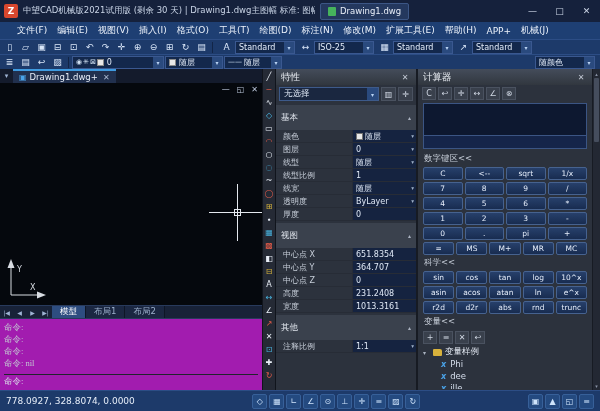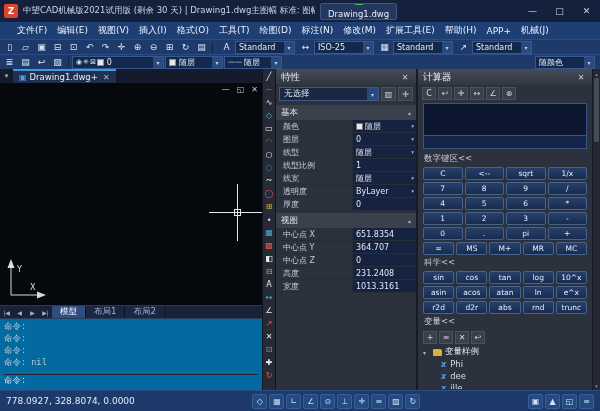--- a/index.html
+++ b/index.html
@@ -4,21 +4,21 @@
 <style>
 *{margin:0;padding:0;box-sizing:border-box;border:none;}
 html,body{width:600px;height:411px;overflow:hidden;}
 body{font-family:"DejaVu Sans","Liberation Sans",sans-serif;background:#10141c;}
 .app{width:600px;height:411px;display:flex;flex-direction:column;overflow:hidden;background:#1d3a6a;}
 
 
 .titlebar{height:22px;flex:0 0 22px;background:#15213c;display:flex;align-items:center;gap:5px;padding-left:4px;}
 .app-icon{width:14px;height:14px;flex:0 0 14px;background:#d8472e;border-radius:2px;color:#fff;font-size:9px;font-weight:bold;display:flex;align-items:center;justify-content:center;}
 .title-text{font-size:8.5px;color:#c9d4e6;white-space:nowrap;overflow:hidden;max-width:292px;}
-.title-tab{display:flex;align-items:center;gap:4px;background:#24385e;border:1px solid #3c5685;height:17px;padding:0 7px;font-size:8.5px;color:#e8eef8;border-radius:2px;white-space:nowrap;flex-direction:column;}
+.title-tab{display:flex;align-items:center;gap:4px;background:#24385e;border:1px solid #3c5685;height:17px;padding:0 7px;font-size:8.5px;color:#e8eef8;border-radius:2px;white-space:nowrap;}
 .doc-icon{width:8px;height:9px;background:#46b25c;border-radius:1px;}
 .spacer{flex:1;}
 .win-btns{display:flex;height:22px;flex:0 0 auto;}
 .win-btn{width:27px;display:flex;align-items:center;justify-content:center;color:#cdd7e8;font-size:9px;}
 
 
 .menubar{height:17px;flex:0 0 17px;background:#1e3f73;display:flex;align-items:center;padding:0 12px;overflow:hidden;}
 .menu-item{padding:0 5px;font-size:9px;color:#ecf2fb;white-space:nowrap;}
 
 
@@ -55,38 +55,38 @@
 .ch-v{position:absolute;left:0;top:-28px;width:1px;height:57px;background:#e4e8ee;}
 .ch-h{position:absolute;top:0;left:-28px;width:57px;height:1px;background:#e4e8ee;}
 .ch-box{position:absolute;left:-3px;top:-3px;width:7px;height:7px;border:1px solid #e4e8ee;}
 .ucs{position:absolute;left:4px;bottom:4px;}
 .layout-bar{height:13px;flex:0 0 13px;background:#182238;display:flex;align-items:stretch;border-top:1px solid #283a5c;text-align:right;}
 .lnavs{display:flex;}
 .lnav{width:13px;display:flex;align-items:center;justify-content:center;color:#9fb4d4;font-size:6px;}
 .ltabs{display:flex;}
 .ltab{padding:0 8px;display:flex;align-items:center;font-size:8.5px;color:#9db0cc;background:#1b2742;border-right:1px solid #0e1626;white-space:nowrap;}
 .ltab.active{background:#2e4d80;color:#fff;}
-.cmd{height:72px;flex:0 0 72px;background:#0369a1;border-top:1px solid #283a5c;display:flex;flex-direction:column;padding:2px 4px;font-family:Liberation Mono, monospace;}
+.cmd{height:72px;flex:0 0 72px;background:#a21caf;border-top:1px solid #283a5c;display:flex;flex-direction:column;padding:2px 4px;font-family:Liberation Serif, serif;}
 .cmd-line{font-size:8.5px;line-height:12px;color:#c2c8d2;white-space:pre;}
 .cmd-prompt{margin-top:auto;font-size:8.5px;line-height:13px;color:#d8dee8;border-top:1px solid #20242c;}
 
 
 .mid-strip{width:14px;flex:0 0 14px;background:#252a35;border-left:1px solid #10141c;border-right:1px solid #10141c;display:flex;flex-direction:column;align-items:center;padding-top:1px;overflow:hidden;}
 .mt-icon{width:12px;height:13px;flex:0 0 13px;display:flex;align-items:center;justify-content:center;font-size:8px;}
 
 
 .props{width:142px;flex:0 0 142px;background:#2c323d;display:flex;flex-direction:column;border-right:2px solid #171b23;overflow:hidden;}
 .panel-h{height:16px;flex:0 0 16px;background:linear-gradient(#444c5a,#31373f);display:flex;align-items:center;padding:0 5px;font-size:9.5px;color:#e8ecf2;}
 .panel-close{margin-left:auto;color:#c2c9d4;font-size:8px;width:12px;text-align:center;}
 .psel-row{display:flex;align-items:flex-end;gap:2px;padding:2px 3px;}
 .psel{flex:1;height:14px;background:#1a2740;border:1px solid #3d5a8a;display:flex;align-items:center;padding-left:4px;font-size:8.5px;color:#dfe8f5;}
 .psel .arrow{margin-left:auto;width:11px;height:12px;background:#2a4a7e;display:flex;align-items:center;justify-content:center;font-size:6px;color:#b8d2f2;}
 .psel .arrow::after{content:"▾";}
 .ptool{width:15px;height:14px;flex:0 0 15px;background:#39404c;border:1px solid #4a5260;display:flex;align-items:center;justify-content:center;font-size:8px;color:#cfd6e2;}
-.psec-h{height:15px;flex:0 0 13px;background:#3a414d;display:flex;align-items:center;padding:0 5px;font-size:8.5px;color:#dde2ea;margin-top:2px;}
+.psec-h{height:25px;flex:0 0 13px;background:#3a414d;display:flex;align-items:center;padding:0 5px;font-size:8.5px;color:#dde2ea;margin-top:2px;}
 .psec-arrow{margin-left:auto;font-size:6px;color:#aab2c0;}
 .prow{display:flex;height:13px;align-items:stretch;border-bottom:1px solid #272c36;}
 .plabel{flex:1;display:flex;align-items:center;padding-left:7px;font-size:8px;color:#c6cdd8;white-space:nowrap;overflow:hidden;}
 .pval{width:64px;flex:0 0 64px;background:#152340;display:flex;align-items:center;padding:0 2px 0 3px;font-size:8px;color:#dfe8f5;border-left:1px solid #272c36;white-space:nowrap;overflow:hidden;}
 .pval .sw{width:7px;height:7px;flex:0 0 7px;margin-right:2px;border:1px solid rgba(0,0,0,.5);}
 .pval-arrow{margin-left:auto;font-size:5.5px;color:#9fb0c8;}
 
 
 .calc{width:182px;flex:0 0 182px;background:#2c323d;display:flex;overflow:hidden;}
 .calc-main{flex:1;display:flex;flex-direction:column;min-width:0;}
@@ -473,20 +473,37 @@
               <span class="plabel">宽度</span>
               <span class="pval">
 
                 <span>1013.3161</span>
                 <span class="pval-arrow"></span>
               </span>
             </div>
           </div>
       </div>
 
+      <div>
+        <div class="psec-h">
+          <span>其他</span>
+          <span class="psec-arrow">▴</span>
+        </div>
+        <div>
+
+            <div class="prow">
+              <span class="plabel">注释比例</span>
+              <span class="pval">
+
+                <span>1:1</span>
+                <span class="pval-arrow">▾</span>
+              </span>
+            </div>
+          </div>
+      </div>
     </div>
 
     <div class="calc">
       <div class="calc-main">
         <div class="panel-h">
           <span>计算器</span>
           <span class="panel-close">✕</span>
         </div>
         <div class="calc-tools">
 

